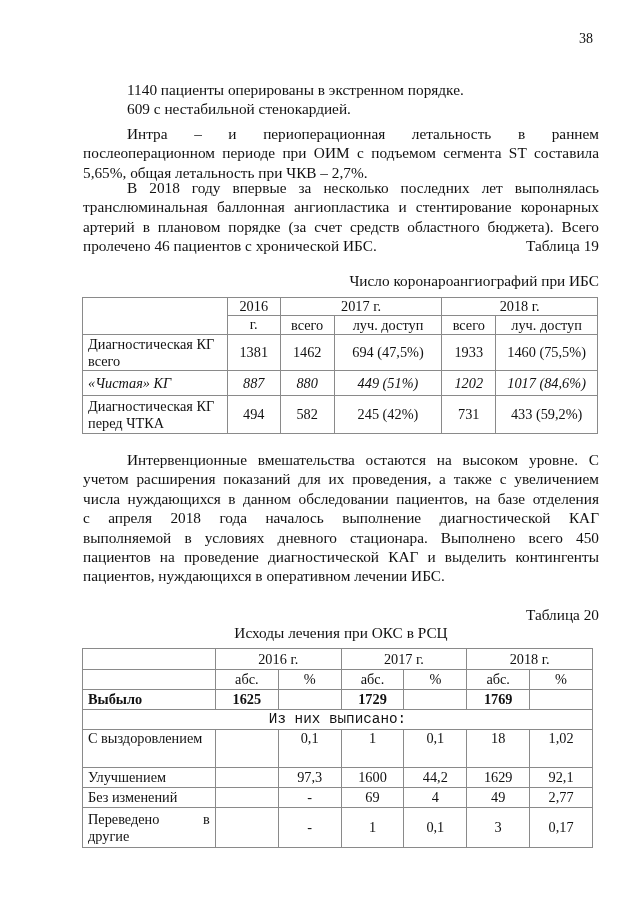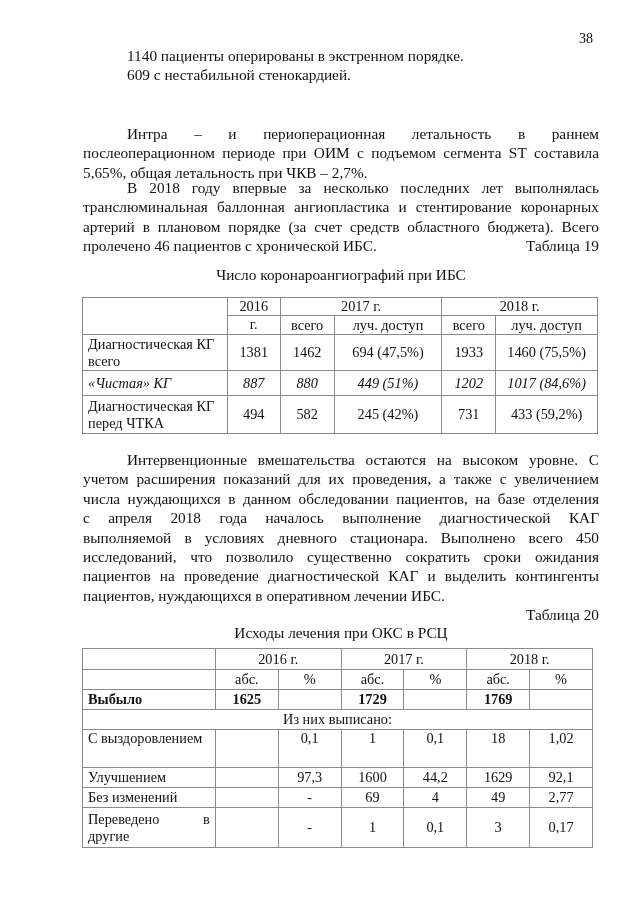--- a/index.html
+++ b/index.html
@@ -20,40 +20,40 @@
   td { border: 1.5px solid #8a8a8a; padding: 0 5px; line-height: 17px; }
   td.c { text-align: center; }
   #t1 { left: 82px; top: 297px; width: 516px; }
   #t2 { left: 82px; top: 648px; width: 511px; }
 </style>
 </head>
 <body>
 
 <div class="page-num">38</div>
 
-<div class="p" style="top:46px;">
+<div class="p" style="top:80px;">
   <span class="line indent">1140 пациенты оперированы в экстренном порядке.</span>
   <span class="line indent">609 с нестабильной стенокардией.</span>
 </div>
 
 <div class="p" style="top:124px;">
   <span class="just indent">Интра – и периоперационная летальность в раннем</span>
   <span class="just">послеоперационном периоде при ОИМ с подъемом сегмента ST составила</span>
   <span class="line">5,65%, общая летальность при ЧКВ – 2,7%.</span>
 </div>
 
 <div class="p" style="top:178px;">
   <span class="just indent">В 2018 году впервые за несколько последних лет выполнялась</span>
   <span class="just">транслюминальная баллонная ангиопластика и стентирование коронарных</span>
   <span class="just">артерий в плановом порядке (за счет средств областного бюджета). Всего</span>
   <span class="line">пролечено 46 пациентов с хронической ИБС.</span>
 </div>
 
 <div class="p right" style="top:236px;">Таблица 19</div>
-<div class="p center" style="top:265px;">Число коронароангиографий при ИБС</div>
+<div class="p center" style="top:271px;text-align:right;">Число коронароангиографий при ИБС</div>
 
 <table id="t1">
   <colgroup>
     <col style="width:145px">
       <col style="width:53px">
       <col style="width:54px">
       <col style="width:108px">
       <col style="width:54px">
       <col style="width:102px">
   </colgroup>
@@ -97,21 +97,20 @@
   </tr>
 </tbody>
   </table>
 
 <div class="p" style="top:450px;">
   <span class="just indent">Интервенционные вмешательства остаются на высоком уровне. С</span>
   <span class="just">учетом расширения показаний для их проведения, а также с увеличением</span>
   <span class="just">числа нуждающихся в данном обследовании пациентов, на базе отделения</span>
   <span class="just">с апреля 2018 года началось выполнение диагностической КАГ</span>
   <span class="just">выполняемой в условиях дневного стационара. Выполнено всего 450</span>
-  <span class="just">исследований, что позволило существенно сократить сроки ожидания</span>
   <span class="just">пациентов на проведение диагностической КАГ и выделить контингенты</span>
   <span class="line">пациентов, нуждающихся в оперативном лечении ИБС.</span>
 </div>
 
 <div class="p right" style="top:605px;">Таблица 20</div>
 <div class="p center" style="top:623px;">Исходы лечения при ОКС в РСЦ</div>
 
 <table id="t2">
   <colgroup>
     <col style="width:133px">
@@ -140,21 +139,21 @@
   </tr>
   <tr style="height:20px;font-weight:bold;">
     <td>Выбыло</td>
     <td class="c">1625</td>
     <td class="c"></td>
     <td class="c">1729</td>
     <td class="c"></td>
     <td class="c">1769</td>
     <td class="c"></td>
   </tr>
-  <tr style="height:20px;">
+  <tr style="height:20px;font-family:Liberation Mono, monospace;">
     <td class="c" colspan="7">Из них выписано:</td>
   </tr>
   <tr style="height:38px;">
     <td style="vertical-align:top;">С выздоровлением</td>
     <td class="c" style="vertical-align:top;"></td>
     <td class="c" style="vertical-align:top;">0,1</td>
     <td class="c" style="vertical-align:top;">1</td>
     <td class="c" style="vertical-align:top;">0,1</td>
     <td class="c" style="vertical-align:top;">18</td>
     <td class="c" style="vertical-align:top;">1,02</td>

